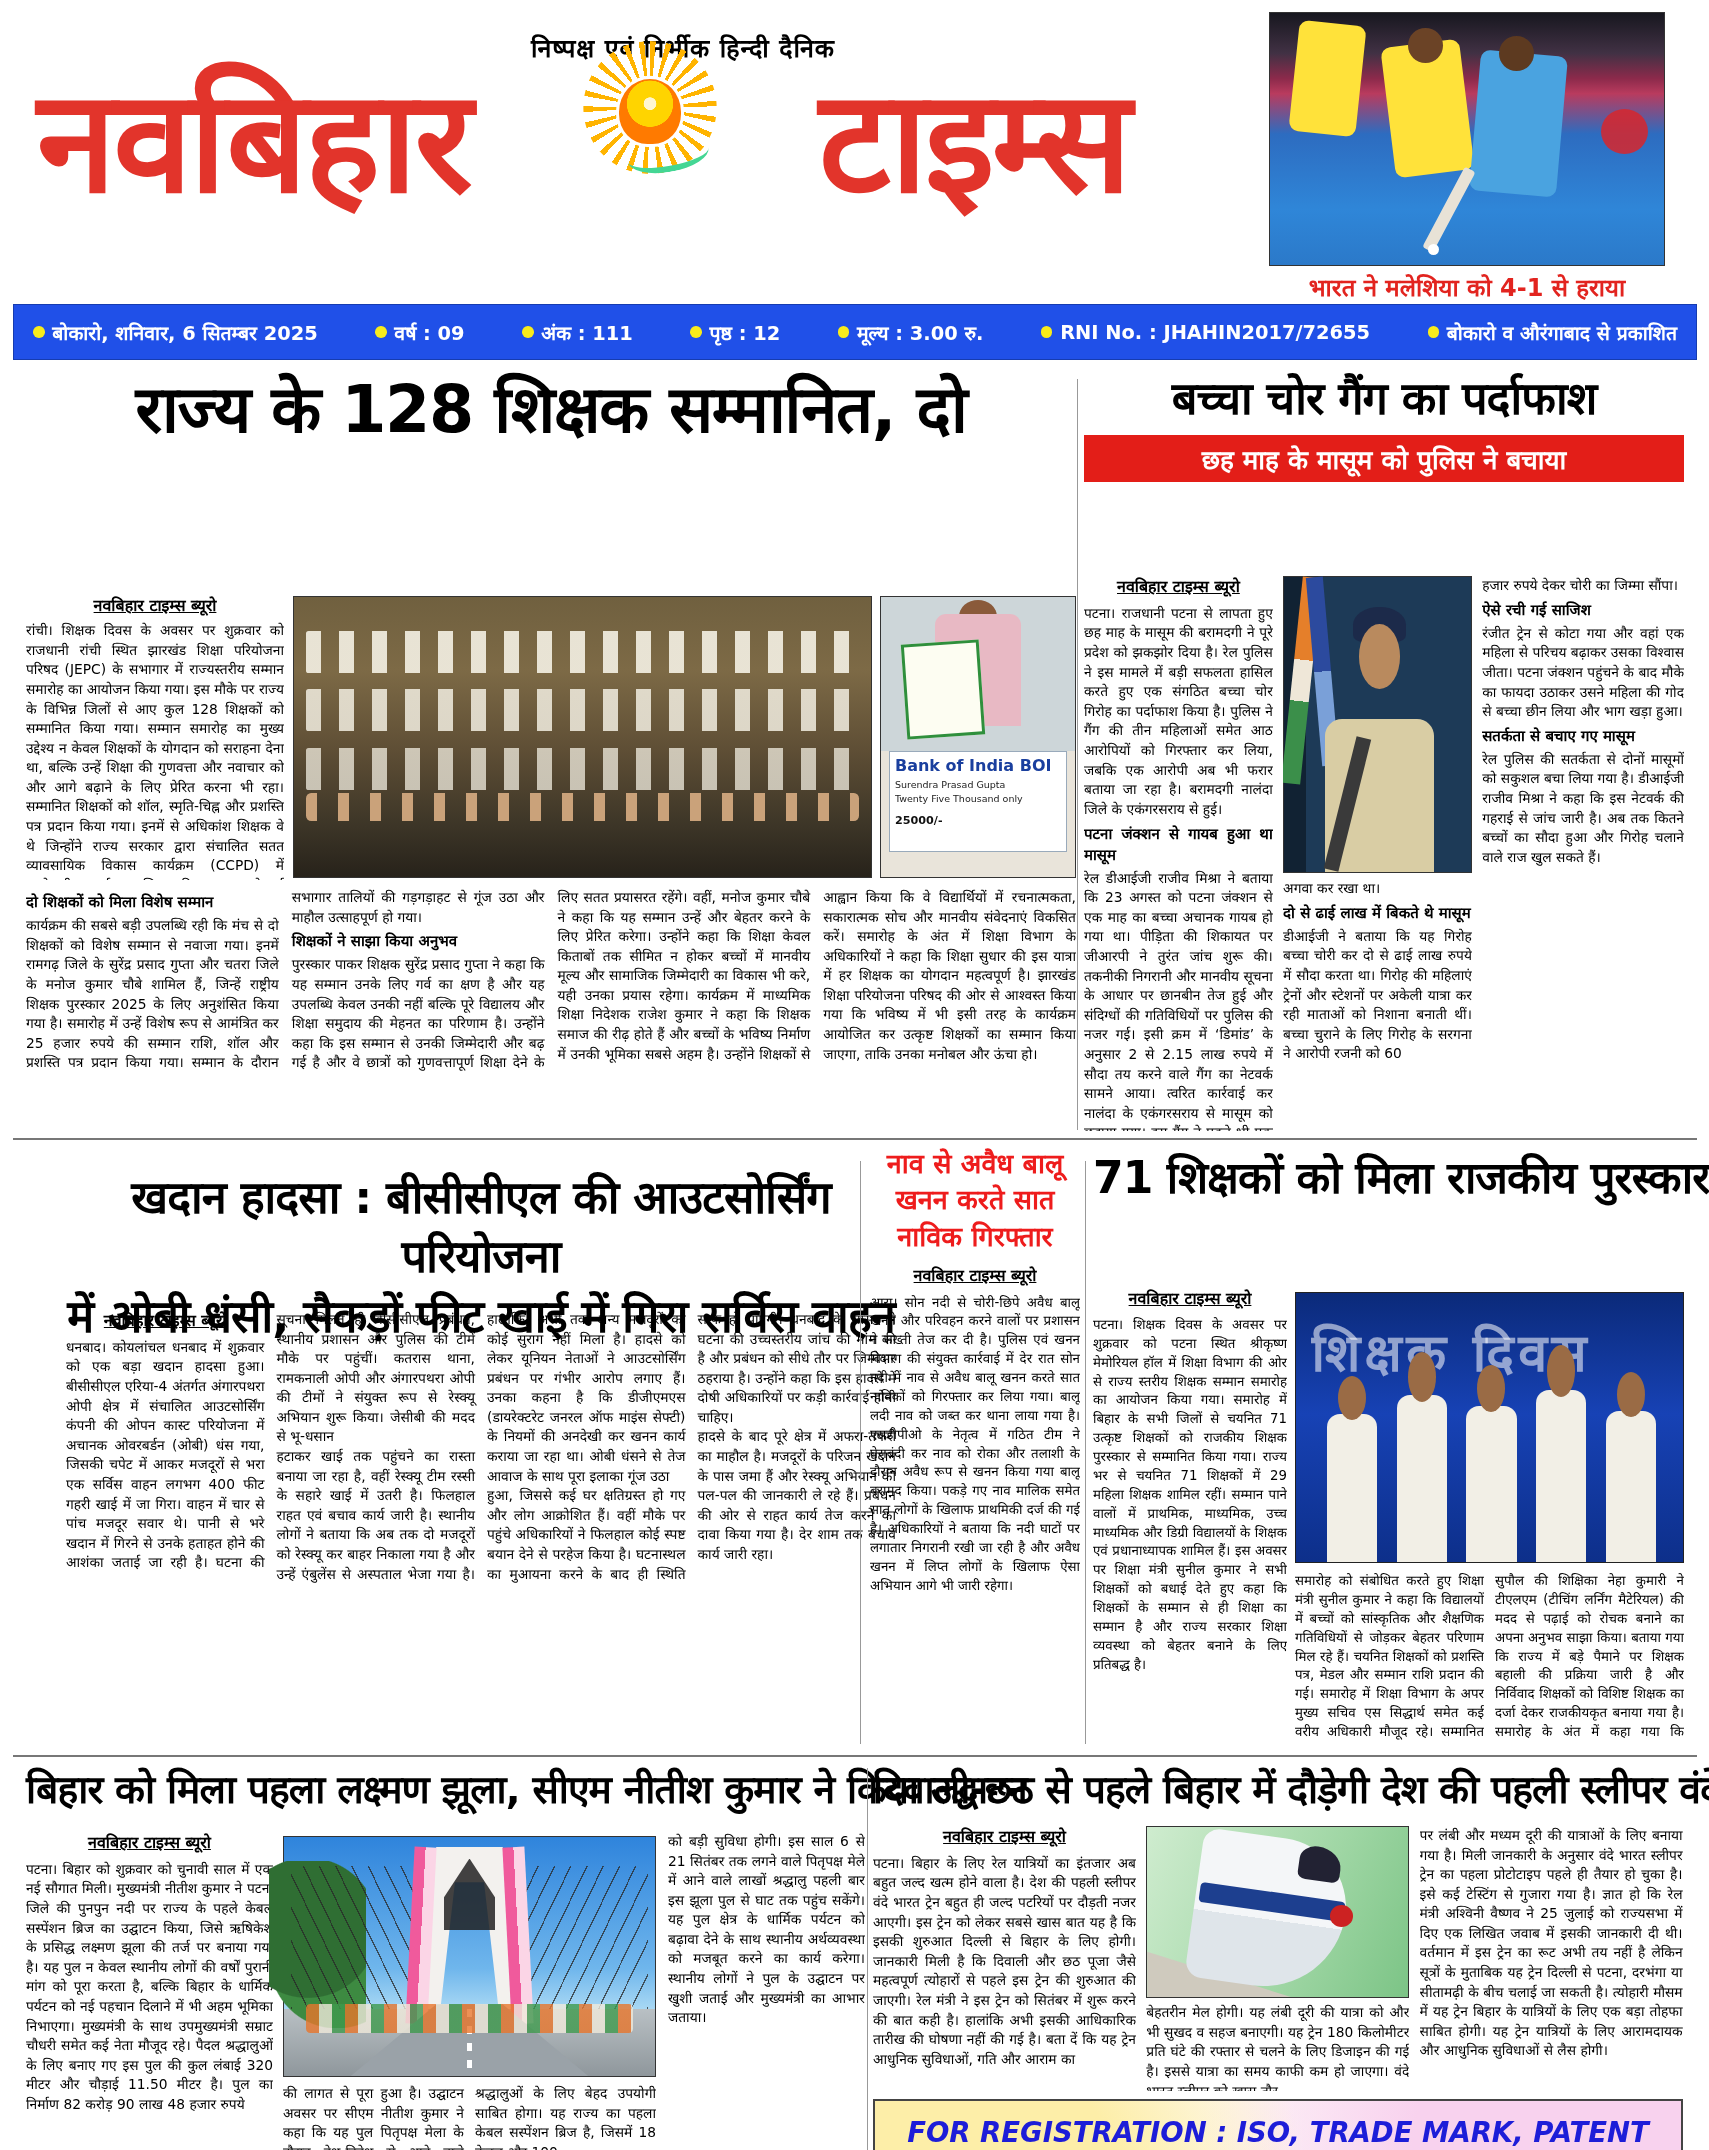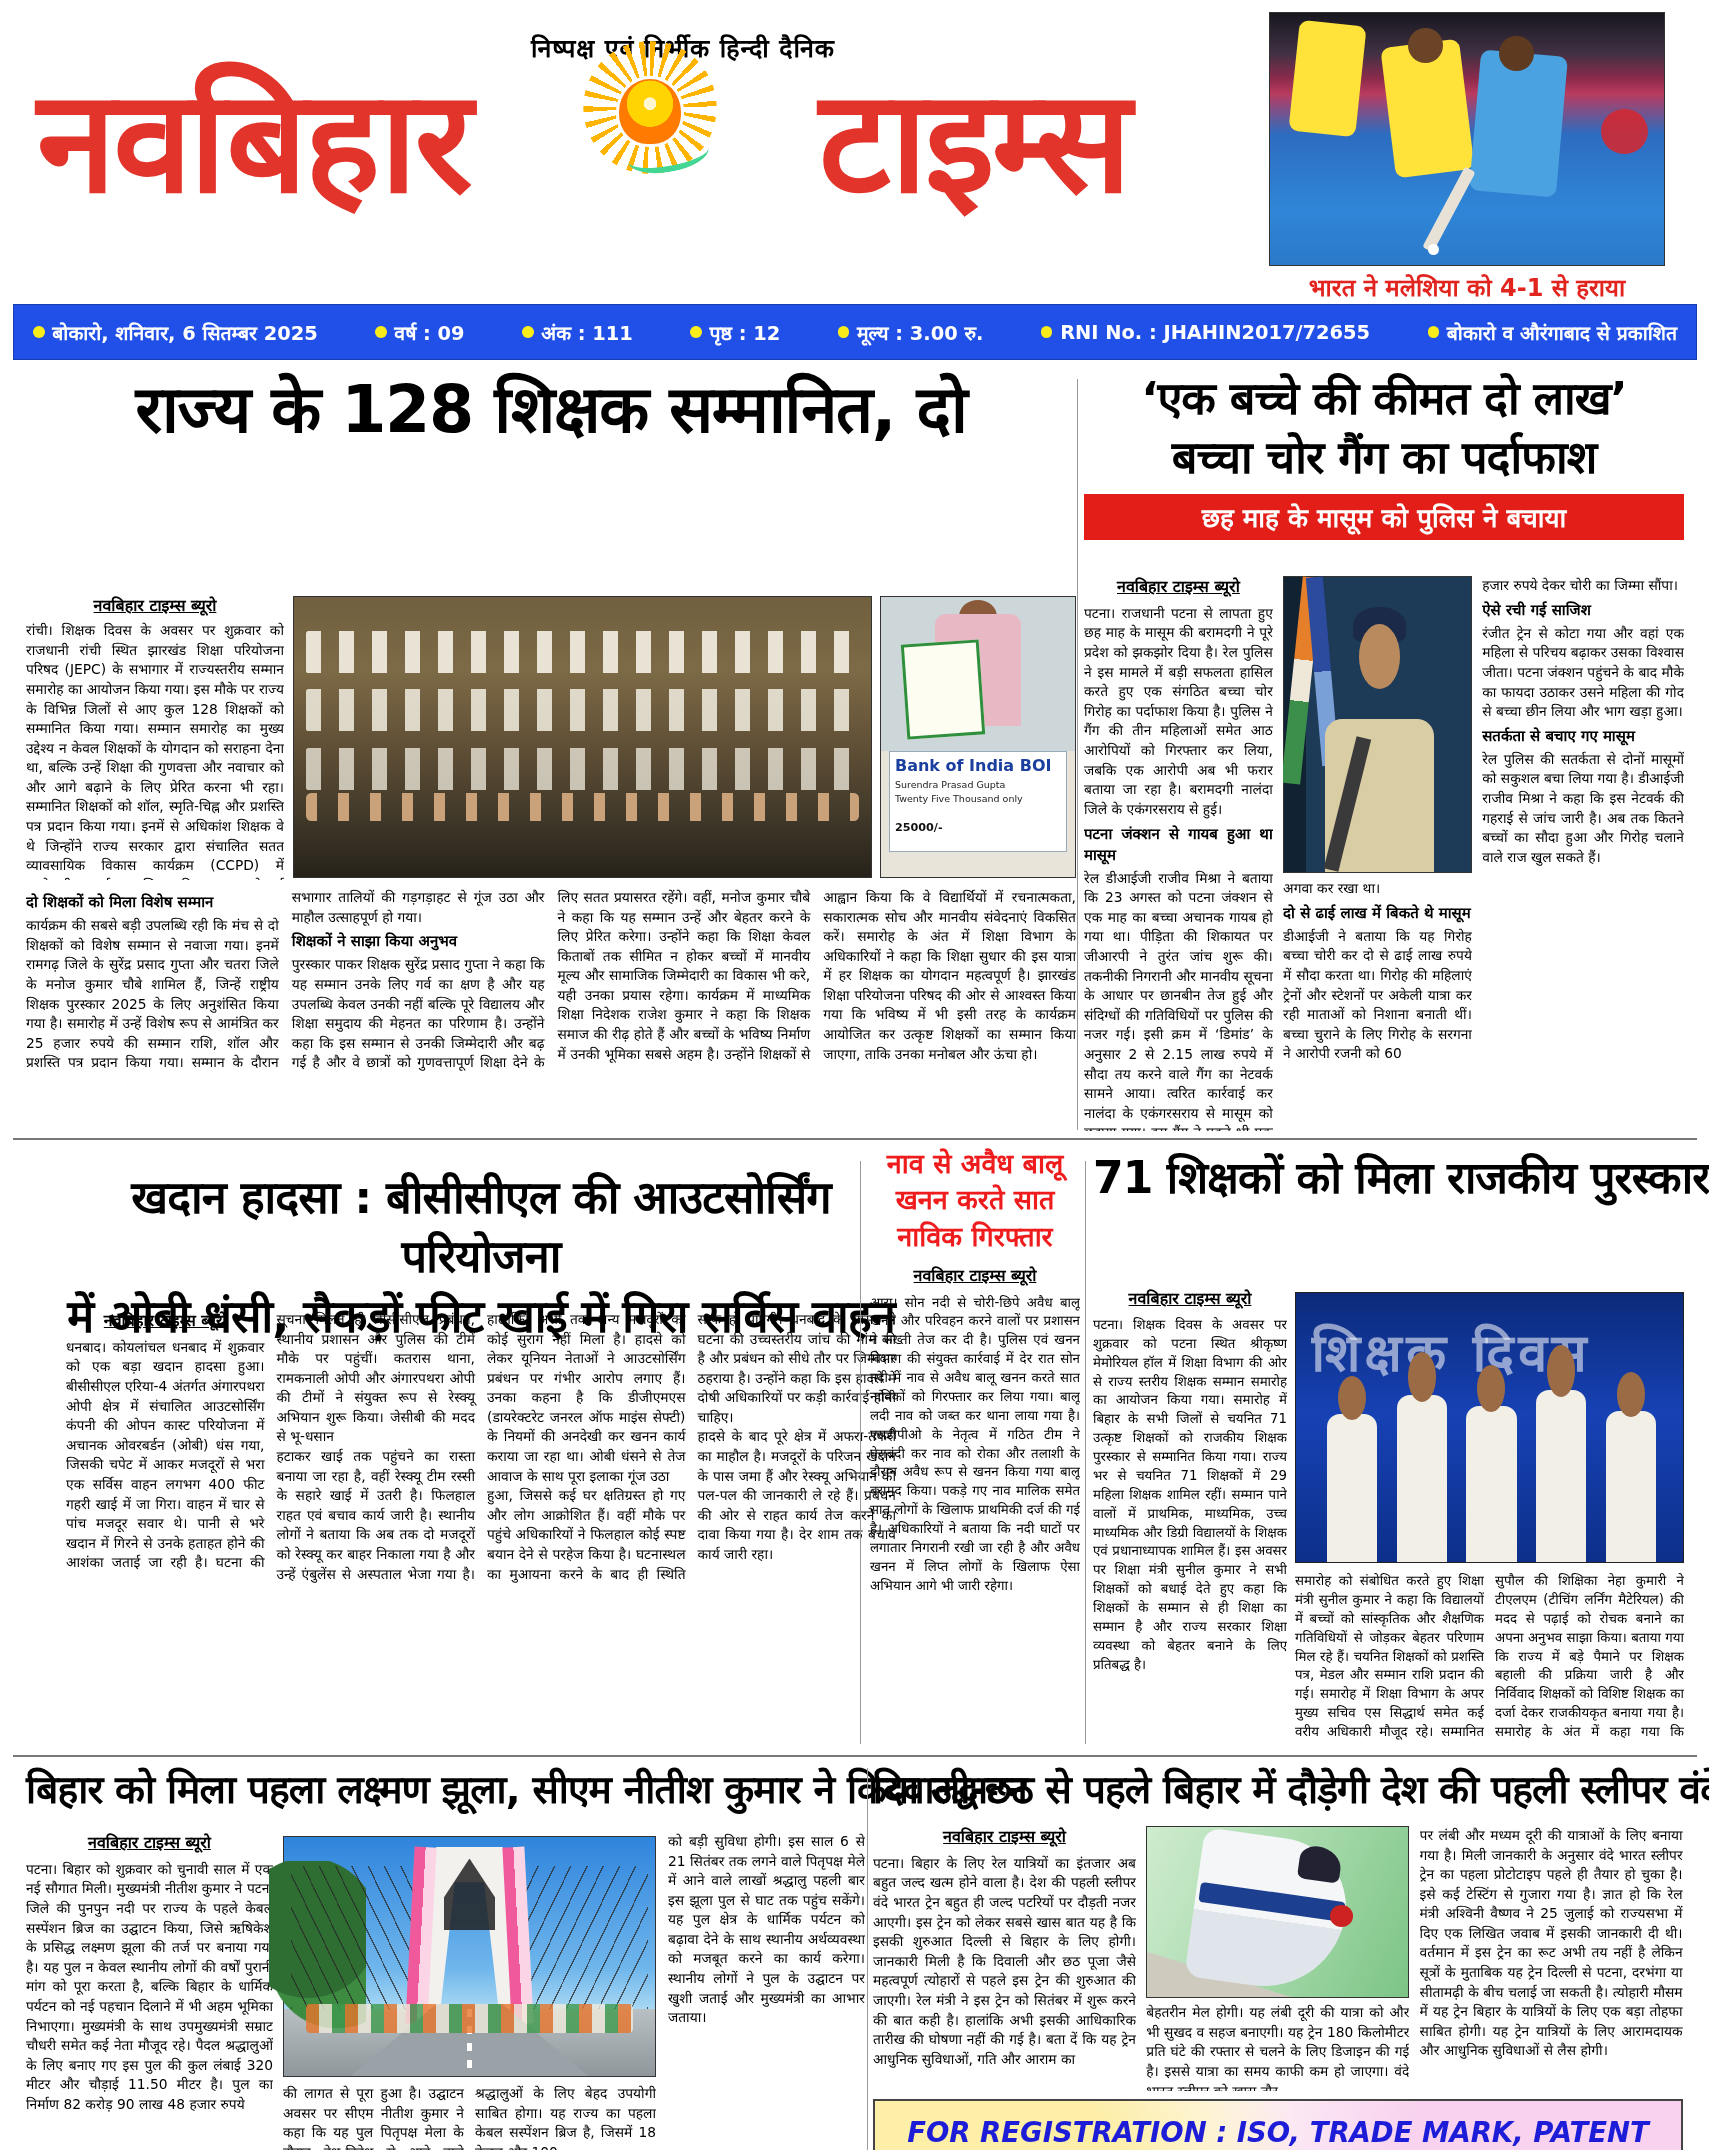--- a/index.html
+++ b/index.html
@@ -62,21 +62,21 @@
   .gp-r1 { top:12%; } .gp-r2 { top:33%; opacity:.85; } .gp-r3 { top:54%; opacity:.75; }
   .gp-heads { position:absolute; left:2%; top:70%; width:96%; height:10%;
     background: repeating-linear-gradient(90deg, #caa27a 0 11.2px, rgba(0,0,0,0) 11.2px 32px); border-radius:5.2px; }
   .t128-photo2 { position:absolute; left:854px; top:226px; width:196px; height:282px; background:linear-gradient(180deg,#cdd6d9 0 55%, #e9e4da 55% 100%); }
   .cq-man { position:absolute; left:28%; top:6%; width:44%; height:40%; background:#e8b9c4; border-radius:11.2px 11.2px 0 0; }
   .cq-head { position:absolute; left:40%; top:1%; width:20%; height:12%; background:#8a5a3a; border-radius:50%; }
   .cq-cert { position:absolute; left:12%; top:16%; width:40%; height:34%; background:#fdfdf2; border:3.4px solid #2f8f3c; transform:rotate(-4deg); }
   .cq-cheque { position:absolute; left:4%; top:55%; width:92%; height:36%; background:#fff; border:0.9px solid #9ab; padding:4.3px 5.2px; }
   .cq-bank { color:#1a3f9e; font-weight:bold; font-size:16px; }
   .cq-line { font-size:9.5px; color:#222; margin-top:3.4px; white-space:nowrap; overflow:hidden; }
-  .cq-amt { color:#111; font-weight:bold; font-size:11.2px; margin-top:17px; }
+  .cq-amt { color:#111; font-weight:bold; font-size:11.2px; margin-top:10px; }
   .t128-cols { position:absolute; left:0; top:518px; width:1050px; height:243px; column-count:4; column-gap:13px; }
   
   .sec-gang { left:1084px; top:370px; width:600px; height:766px; }
   .gang-kicker, .gang-head { font-size:45px; line-height:1.3; letter-spacing:-0.9px; }
   .gang-band { margin-top:6.9px; background:#e31e18; color:#fff; font-weight:bold; font-size:26px; text-align:center; padding:5.2px 0; }
   .gang-body { position:absolute; left:0; top:206px; width:600px; height:555px; display:flex; gap:10.3px; }
   .gang-col { width:189px; height:100%; overflow:hidden; }
   .police-photo { width:100%; height:297px; position:relative;
     background: linear-gradient(90deg,#123 0 12%, #1d3a57 12% 100%); border:0.9px solid #333; margin-bottom:6px; }
   .pp-flag1 { position:absolute; left:4%; top:0; width:10%; height:70%; background:linear-gradient(180deg,#e57f2a 0 40%, #efe7d8 40% 60%, #3b8f4a 60% 100%); transform:rotate(6deg); }
@@ -221,21 +221,20 @@
     <div class="subhead">दो शिक्षकों को मिला विशेष सम्मान</div>
     <div>कार्यक्रम की सबसे बड़ी उपलब्धि रही कि मंच से दो शिक्षकों को विशेष सम्मान से नवाजा गया। इनमें रामगढ़ जिले के सुरेंद्र प्रसाद गुप्ता और चतरा जिले के मनोज कुमार चौबे शामिल हैं, जिन्हें राष्ट्रीय शिक्षक पुरस्कार 2025 के लिए अनुशंसित किया गया है। समारोह में उन्हें विशेष रूप से आमंत्रित कर 25 हजार रुपये की सम्मान राशि, शॉल और प्रशस्ति पत्र प्रदान किया गया। सम्मान के दौरान सभागार तालियों की गड़गड़ाहट से गूंज उठा और माहौल उत्साहपूर्ण हो गया।</div>
     <div class="subhead">शिक्षकों ने साझा किया अनुभव</div>
     <div>पुरस्कार पाकर शिक्षक सुरेंद्र प्रसाद गुप्ता ने कहा कि यह सम्मान उनके लिए गर्व का क्षण है और यह उपलब्धि केवल उनकी नहीं बल्कि पूरे विद्यालय और शिक्षा समुदाय की मेहनत का परिणाम है। उन्होंने कहा कि इस सम्मान से उनकी जिम्मेदारी और बढ़ गई है और वे छात्रों को गुणवत्तापूर्ण शिक्षा देने के लिए सतत प्रयासरत रहेंगे। वहीं, मनोज कुमार चौबे ने कहा कि यह सम्मान उन्हें और बेहतर करने के लिए प्रेरित करेगा। उन्होंने कहा कि शिक्षा केवल किताबों तक सीमित न होकर बच्चों में मानवीय मूल्य और सामाजिक जिम्मेदारी का विकास भी करे, यही उनका प्रयास रहेगा। कार्यक्रम में माध्यमिक शिक्षा निदेशक राजेश कुमार ने कहा कि शिक्षक समाज की रीढ़ होते हैं और बच्चों के भविष्य निर्माण में उनकी भूमिका सबसे अहम है। उन्होंने शिक्षकों से आह्वान किया कि वे विद्यार्थियों में रचनात्मकता, सकारात्मक सोच और मानवीय संवेदनाएं विकसित करें। समारोह के अंत में शिक्षा विभाग के अधिकारियों ने कहा कि शिक्षा सुधार की इस यात्रा में हर शिक्षक का योगदान महत्वपूर्ण है। झारखंड शिक्षा परियोजना परिषद की ओर से आश्वस्त किया गया कि भविष्य में भी इसी तरह के कार्यक्रम आयोजित कर उत्कृष्ट शिक्षकों का सम्मान किया जाएगा, ताकि उनका मनोबल और ऊंचा हो।</div>
   </div>
 </div>
 
 <div class="abs vrule" style="left:1077px; top:379px; height:751px;"></div>
 
 <div class="abs sec-gang">
-  <div class="headline gang-kicker">‘एक बच्चे की कीमत दो लाख’</div>
   <div class="headline gang-head">बच्चा चोर गैंग का पर्दाफाश</div>
   <div class="gang-band">छह माह के मासूम को पुलिस ने बचाया</div>
   <div class="gang-body">
     <div class="gang-col body-txt">
       <div class="byline">नवबिहार टाइम्स ब्यूरो</div>
       <div>पटना। राजधानी पटना से लापता हुए छह माह के मासूम की बरामदगी ने पूरे प्रदेश को झकझोर दिया है। रेल पुलिस ने इस मामले में बड़ी सफलता हासिल करते हुए एक संगठित बच्चा चोर गिरोह का पर्दाफाश किया है। पुलिस ने गैंग की तीन महिलाओं समेत आठ आरोपियों को गिरफ्तार कर लिया, जबकि एक आरोपी अब भी फरार बताया जा रहा है। बरामदगी नालंदा जिले के एकंगरसराय से हुई।</div>
       <div class="subhead">पटना जंक्शन से गायब हुआ था मासूम</div>
       <div>रेल डीआईजी राजीव मिश्रा ने बताया कि 23 अगस्त को पटना जंक्शन से एक माह का बच्चा अचानक गायब हो गया था। पीड़िता की शिकायत पर जीआरपी ने तुरंत जांच शुरू की। तकनीकी निगरानी और मानवीय सूचना के आधार पर छानबीन तेज हुई और संदिग्धों की गतिविधियों पर पुलिस की नजर गई। इसी क्रम में ‘डिमांड’ के अनुसार 2 से 2.15 लाख रुपये में सौदा तय करने वाले गैंग का नेटवर्क सामने आया। त्वरित कार्रवाई कर नालंदा के एकंगरसराय से मासूम को छुड़ाया गया। इस गैंग ने पहले भी एक और बच्चे को</div>
     </div>
     <div class="gang-col body-txt">

